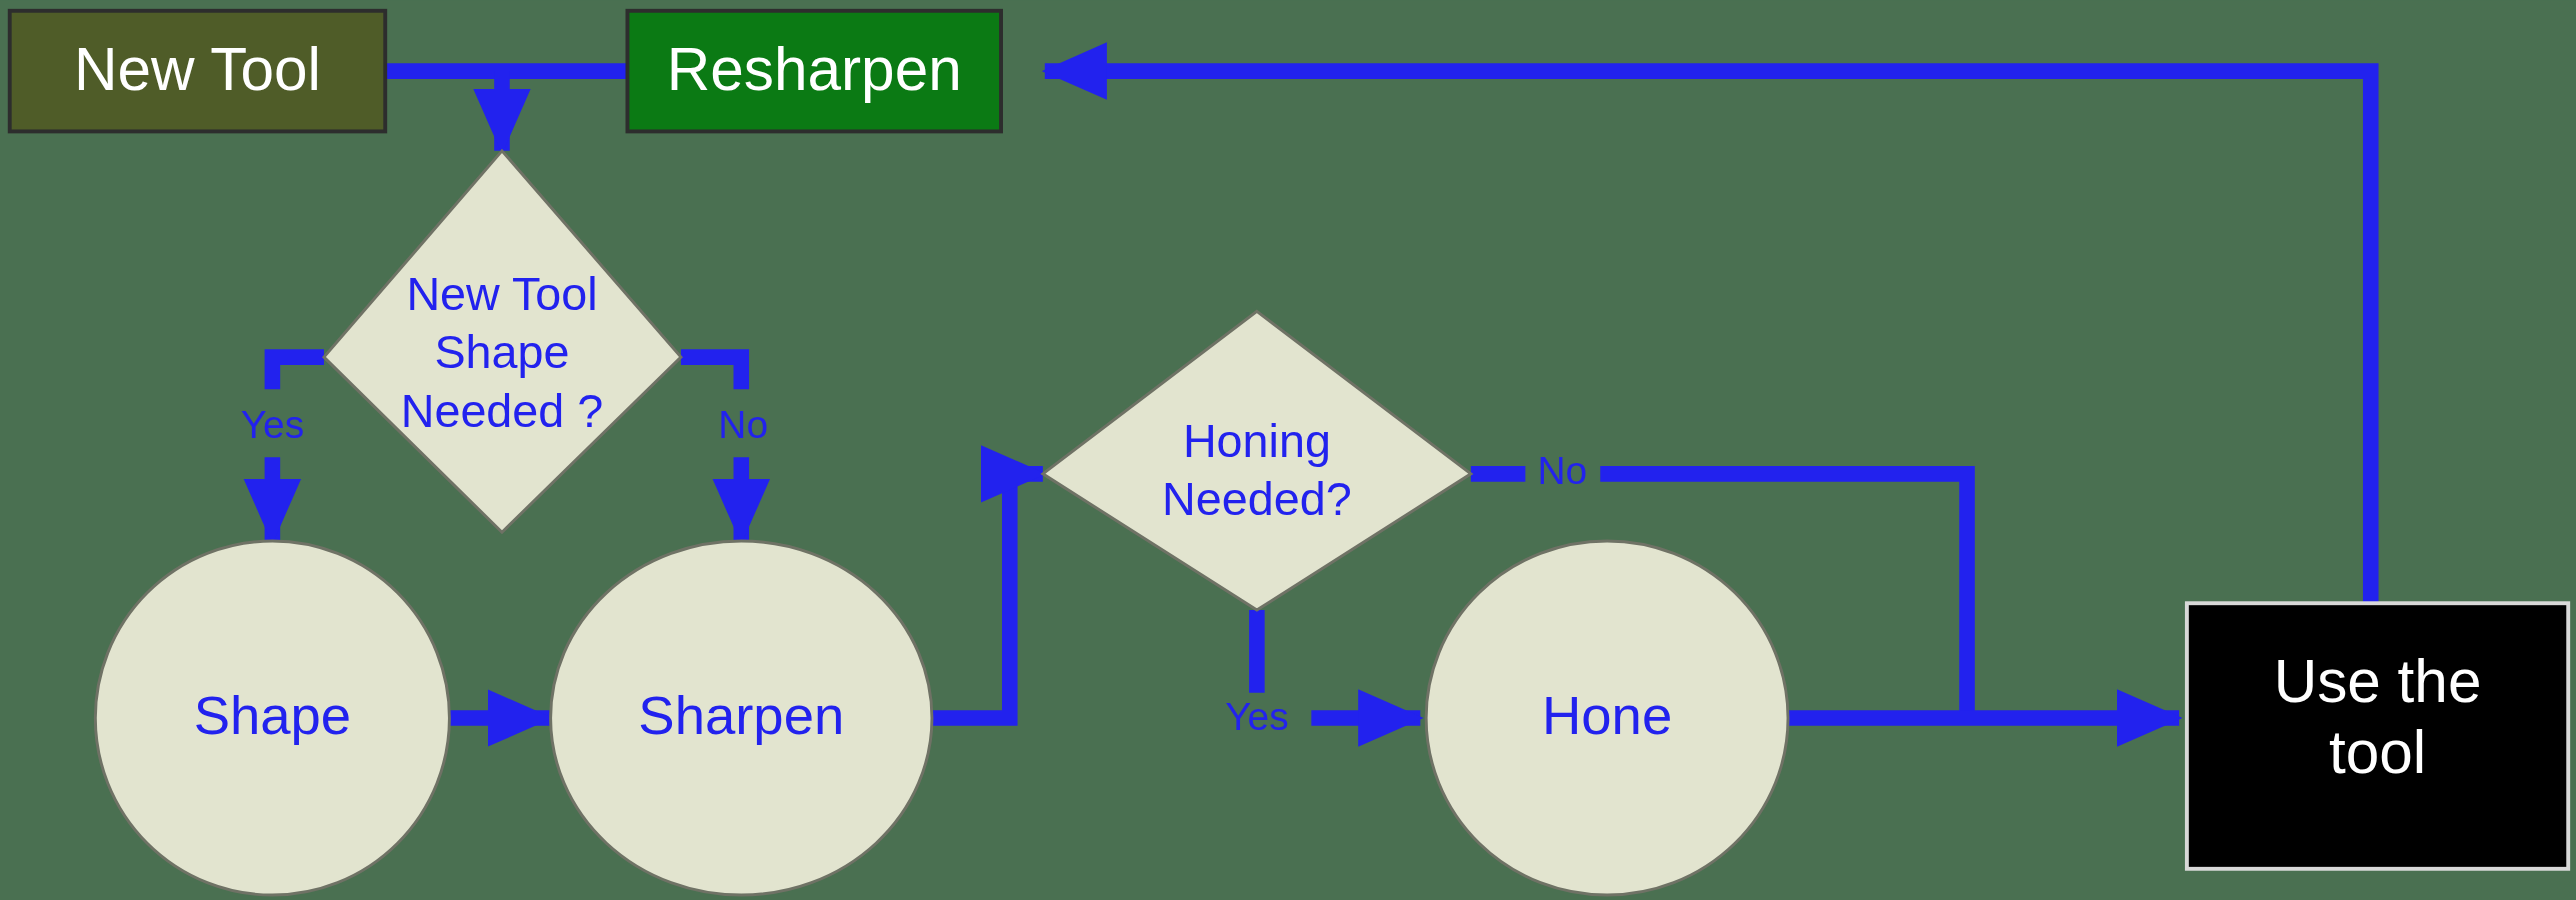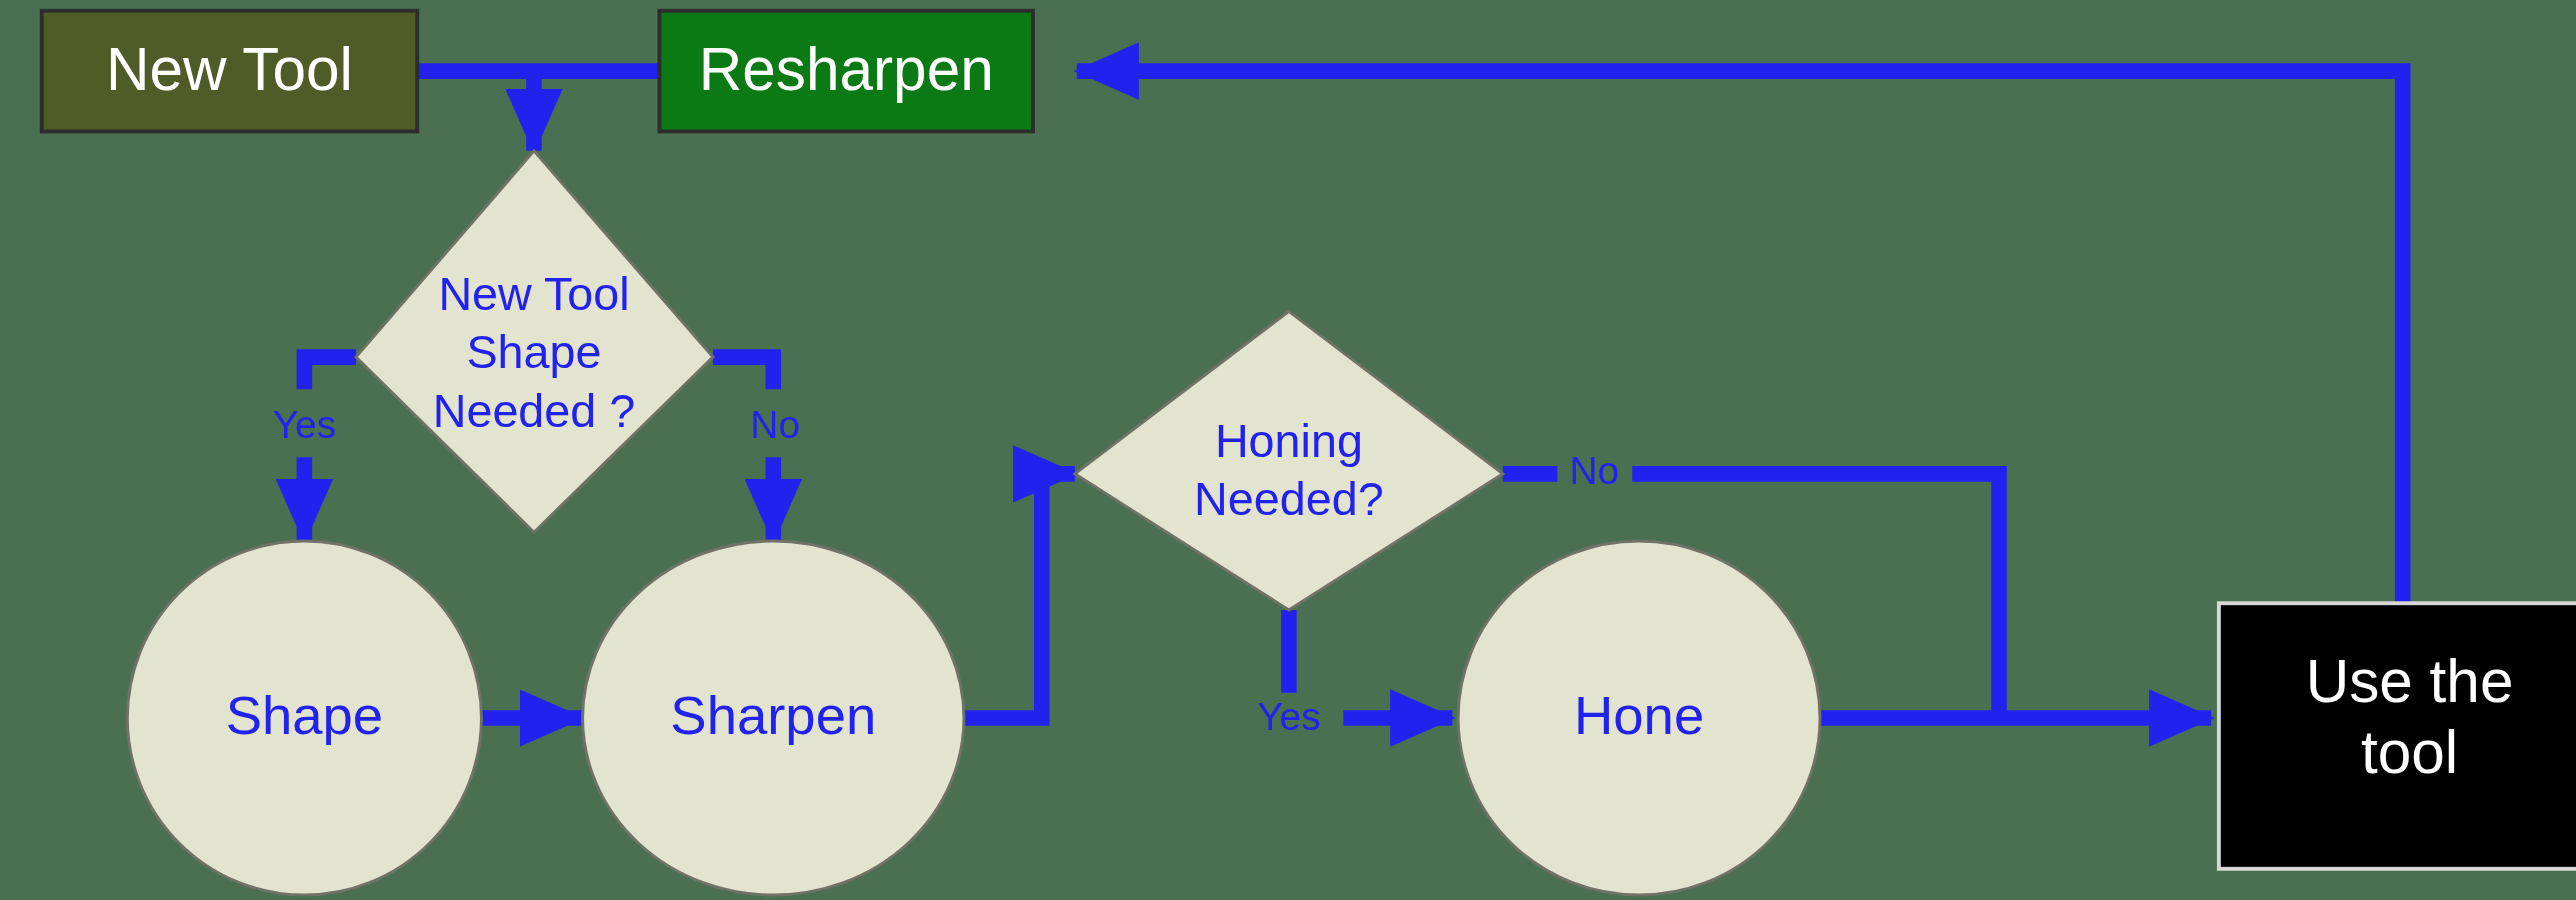--- a/index.html
+++ b/index.html
@@ -11,21 +11,20 @@
     width: 2576px;
     height: 901px;
     overflow: hidden;
     font-family: "Liberation Sans", sans-serif;
   }
   #flowchart-root {
     position: relative;
     width: 2072px;
     height: 901px;
     background: #4a7051;
-    margin-left: 32px;
   }
   svg#flow-svg {
     display: block;
     width: 2576px;
     height: 901px;
   }
   .node-label {
     font-family: "Liberation Sans", sans-serif;
     text-anchor: middle;
     dominant-baseline: middle;

